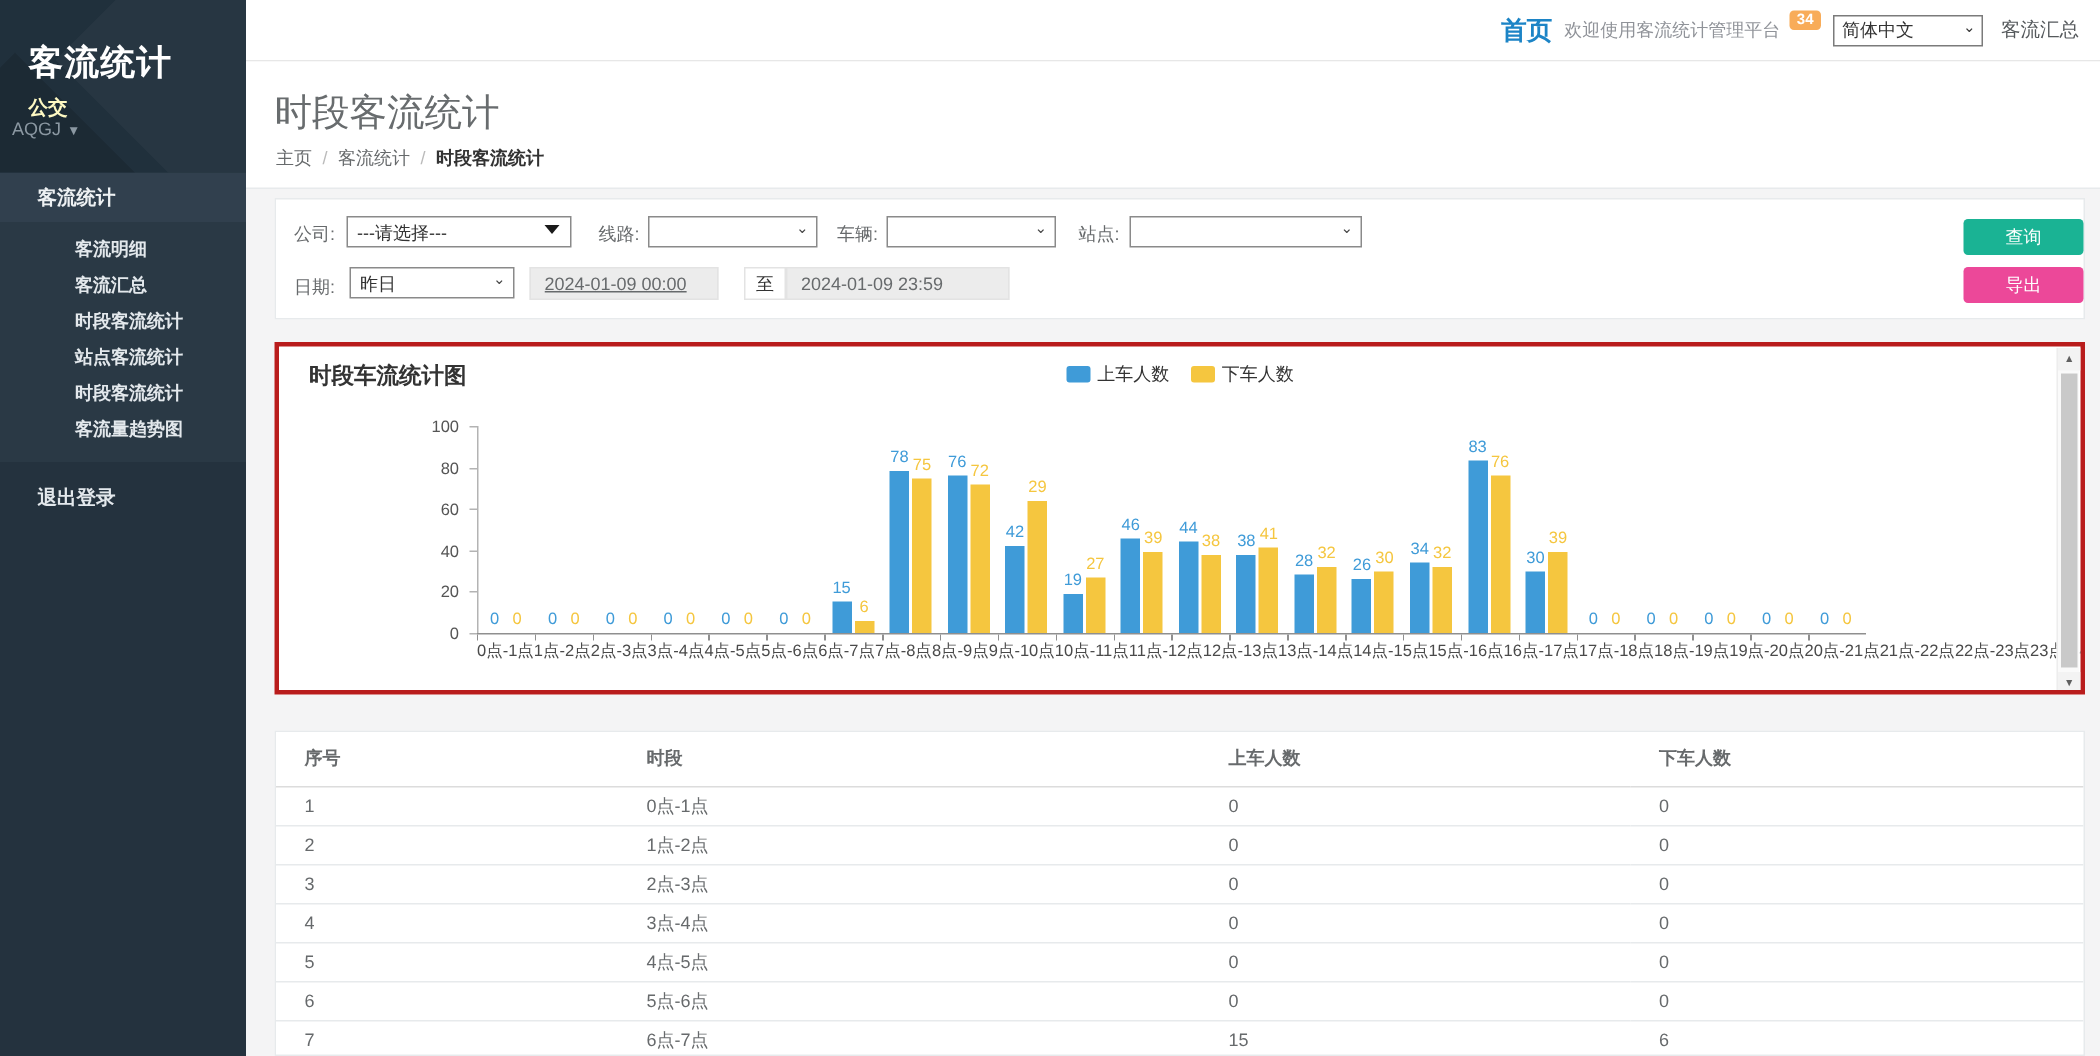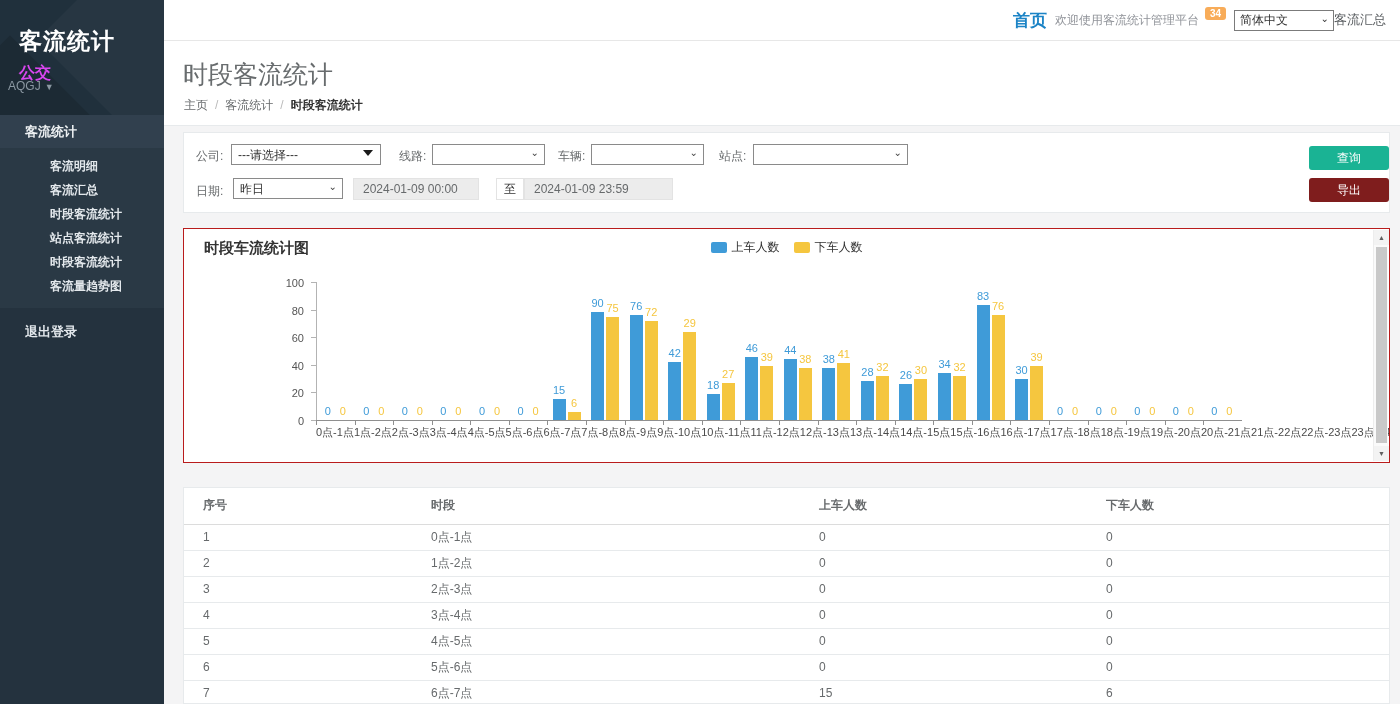--- a/index.html
+++ b/index.html
@@ -5,37 +5,37 @@
   * { margin:0; padding:0; box-sizing:border-box; }
   html,body { width:1400px; height:704px; overflow:hidden; background:#f4f4f5;
     font-family:"Liberation Sans","DejaVu Sans",sans-serif; }
 
   
   .sidebar { position:absolute; left:0; top:0; width:164px; height:704px; background:#24323e; z-index:5; overflow:hidden; }
   .sidebar-header { position:relative; height:115px; background:#20303c; overflow:hidden; }
   .sidebar-header .deco1 { position:absolute; width:160px; height:160px; background:rgba(255,255,255,0.03); transform:rotate(45deg); left:70px; top:-40px; }
   .sidebar-header .deco2 { position:absolute; width:120px; height:120px; background:rgba(0,0,0,0.12); transform:rotate(45deg); left:-50px; top:60px; }
   .brand { position:absolute; left:19px; top:26px; color:#ffffff; font-size:23px; font-weight:bold; letter-spacing:1px; }
-  .org { position:absolute; left:19px; top:63px; color:#d946ef; font-size:16px; font-weight:bold; }
+  .org { position:absolute; left:19px; top:63px; color:#fef9c3; font-size:13px; font-weight:bold; }
   .org-code { position:absolute; left:8px; top:79px; color:#8b98a2; font-size:12px; cursor:pointer; }
   .org-code .caret { display:inline-block; margin-left:4px; font-size:9px; color:#8b98a2; }
 
   .nav-group-active { background:#2a3945; }
   .nav-parent { height:33px; line-height:33px; padding-left:25px; color:#eef1f3; font-size:13px; font-weight:bold; background:#31404e; cursor:pointer; }
   .nav-sub { padding:6px 0 10px 0; }
   .nav-sub-item { height:24px; line-height:24px; padding-left:50px; color:#e3e8ec; font-size:12px; font-weight:bold; cursor:pointer; white-space:nowrap; }
   .nav-item { height:32px; line-height:32px; padding-left:25px; color:#e3e8ec; font-size:13px; font-weight:bold; cursor:pointer; margin-top:8px; }
 
   
   .topbar { position:absolute; left:164px; top:0; width:1236px; height:41px; background:#ffffff; border-bottom:1px solid #e7e7e7;
     display:flex; align-items:center; justify-content:flex-end; padding-right:14px; }
   .home-link { color:#1c84c6; font-size:17px; font-weight:bold; cursor:pointer; margin-right:8px; }
   .welcome { color:#909399; font-size:12px; margin-right:6px; }
   .badge { background:#f8ac59; color:#fff; font-size:10px; font-weight:bold; border-radius:3px; padding:1px 5px; align-self:flex-start; margin-top:7px; margin-right:8px; }
-  .lang-wrap { position:relative; margin-right:0; }
+  .lang-wrap { position:relative; margin-right:12px; }
   .lang-select { width:100px; height:21px; font-size:12px; border:1px solid #7b7b7b; background:#fff; color:#333;
     -webkit-appearance:none; appearance:none; padding:0 18px 0 5px; border-radius:0; }
   .lang-wrap .chev { position:absolute; right:5px; top:3px; font-size:10px; color:#333; pointer-events:none; }
   .logout { color:#55595c; font-size:13px; cursor:pointer; }
 
   
   .heading { position:absolute; left:164px; top:41px; width:1236px; height:85px; background:#ffffff; border-bottom:1px solid #e7eaec; }
   .page-title { position:absolute; left:19px; top:17px; color:#686c6e; font-size:25px; font-weight:400; }
   .breadcrumb { position:absolute; left:20px; top:56px; font-size:12px; color:#676a6c; }
   .breadcrumb .sep { color:#bbb; margin:0 7px; }
@@ -51,24 +51,24 @@
   .f-label { position:absolute; font-size:12px; color:#676a6c; }
   .sel-wrap { position:absolute; height:21px; }
   .sel-wrap select { width:100%; height:21px; font-size:12px; color:#333; border:1px solid #8a8a8a; background:#fff;
     -webkit-appearance:none; appearance:none; padding:0 16px 0 6px; border-radius:0; }
   .sel-wrap .chev { position:absolute; right:6px; top:3px; font-size:10px; color:#444; pointer-events:none; }
   .sel-wrap .tri { position:absolute; right:8px; top:6px; width:0; height:0; border-left:5px solid transparent; border-right:5px solid transparent; border-top:6px solid #1a1a1a; pointer-events:none; }
   .date-input { position:absolute; height:22px; background:#ececec; border:1px solid #e3e3e3; color:#676a6c; font-size:12px; padding-left:9px; }
   .to-box { position:absolute; height:22px; width:28px; background:#fff; border:1px solid #e3e3e3; color:#333; font-size:12px; text-align:center; line-height:20px; }
   .btn { position:absolute; width:80px; height:24px; border:none; border-radius:3px; color:#fff; font-size:12px; cursor:pointer; }
   .btn-query { background:#1ab394; }
-  .btn-export { background:#7f1d1d; }
-
-  
-  .chart-panel { left:19px; top:102px; width:1207px; height:235px; border:1px solid #b91c1c; overflow:hidden; }
+  .btn-export { background:#ec4899; }
+
+  
+  .chart-panel { left:19px; top:102px; width:1207px; height:235px; border:3px solid #b91c1c; overflow:hidden; }
   .chart-title { position:absolute; left:20px; top:10px; font-size:15px; font-weight:bold; color:#333; }
   .legend { position:absolute; top:10px; left:50%; transform:translateX(-50%); margin-left:0; display:flex; align-items:center; gap:14px; }
   .legend-item { display:flex; align-items:center; gap:5px; font-size:12px; color:#333; cursor:pointer; }
   .legend-swatch { width:16px; height:11px; border-radius:2px; }
 
   .y-axis-label { position:absolute; width:30px; text-align:right; font-size:11px; color:#555; }
   .y-axis-line { position:absolute; left:132px; top:53px; width:1px; height:138px; background:#b3b3b3; }
   .y-tick { position:absolute; left:127px; width:5px; height:1px; background:#b3b3b3; }
   .x-axis-line { position:absolute; left:132px; top:191px; width:926px; height:1px; background:#8f8f8f; }
   .x-ticks { position:absolute; left:132px; top:192px; width:926px; height:4px;
@@ -167,21 +167,21 @@
     <span class="sel-wrap" style="left:569px;top:11px;width:155px;">
       <select><option></option></select>
       <span class="chev">⌄</span>
     </span>
 
     <span class="f-label" style="left:12px;top:50px;">日期:</span>
     <span class="sel-wrap" style="left:49px;top:45px;width:110px;">
       <select><option>昨日</option></select>
       <span class="chev">⌄</span>
     </span>
-    <input class="date-input" style="left: 169px; top: 45px; width: 126px;" readonly="" value="2024-01-09 00:00">
+    <input class="date-input" style="left: 169px; top: 45px; width: 126px; text-decoration: underline;" readonly="" value="2024-01-09 00:00">
     <span class="to-box" style="left:312px;top:45px;">至</span>
     <input class="date-input" style="left: 340px; top: 45px; width: 149px;" readonly="" value="2024-01-09 23:59">
 
     <button class="btn btn-query" style="left:1125px;top:13px;">查询</button>
     <button class="btn btn-export" style="left:1125px;top:45px;">导出</button>
   </div>
 
   <div class="panel chart-panel">
     <div class="chart-title">时段车流统计图</div>
     <div class="legend" id="legend">
@@ -278,21 +278,21 @@
             <div class="bar-label" style="color: rgb(63, 155, 216);">15</div>
             <div class="bar" style="height: 20.7px; background: rgb(63, 155, 216);"></div>
           </div>
           <div class="bar-wrap">
             <div class="bar-label" style="color: rgb(245, 198, 63);">6</div>
             <div class="bar" style="height: 8.28px; background: rgb(245, 198, 63);"></div>
           </div>
         </div>
         <div class="bar-group">
           <div class="bar-wrap">
-            <div class="bar-label" style="color: rgb(63, 155, 216);">90</div>
+            <div class="bar-label" style="color: rgb(63, 155, 216);">78</div>
             <div class="bar" style="height: 107.64px; background: rgb(63, 155, 216);"></div>
           </div>
           <div class="bar-wrap">
             <div class="bar-label" style="color: rgb(245, 198, 63); text-align: right;">75</div>
             <div class="bar" style="height: 103.5px; background: rgb(245, 198, 63);"></div>
           </div>
         </div>
         <div class="bar-group">
           <div class="bar-wrap">
             <div class="bar-label" style="color: rgb(63, 155, 216);">76</div>
@@ -308,21 +308,21 @@
             <div class="bar-label" style="color: rgb(63, 155, 216);">42</div>
             <div class="bar" style="height: 57.96px; background: rgb(63, 155, 216);"></div>
           </div>
           <div class="bar-wrap">
             <div class="bar-label" style="color: rgb(245, 198, 63);">29</div>
             <div class="bar" style="height: 88.32px; background: rgb(245, 198, 63);"></div>
           </div>
         </div>
         <div class="bar-group">
           <div class="bar-wrap">
-            <div class="bar-label" style="color: rgb(63, 155, 216);">18</div>
+            <div class="bar-label" style="color: rgb(63, 155, 216);">19</div>
             <div class="bar" style="height: 26.22px; background: rgb(63, 155, 216);"></div>
           </div>
           <div class="bar-wrap">
             <div class="bar-label" style="color: rgb(245, 198, 63);">27</div>
             <div class="bar" style="height: 37.26px; background: rgb(245, 198, 63);"></div>
           </div>
         </div>
         <div class="bar-group">
           <div class="bar-wrap">
             <div class="bar-label" style="color: rgb(63, 155, 216);">46</div>

